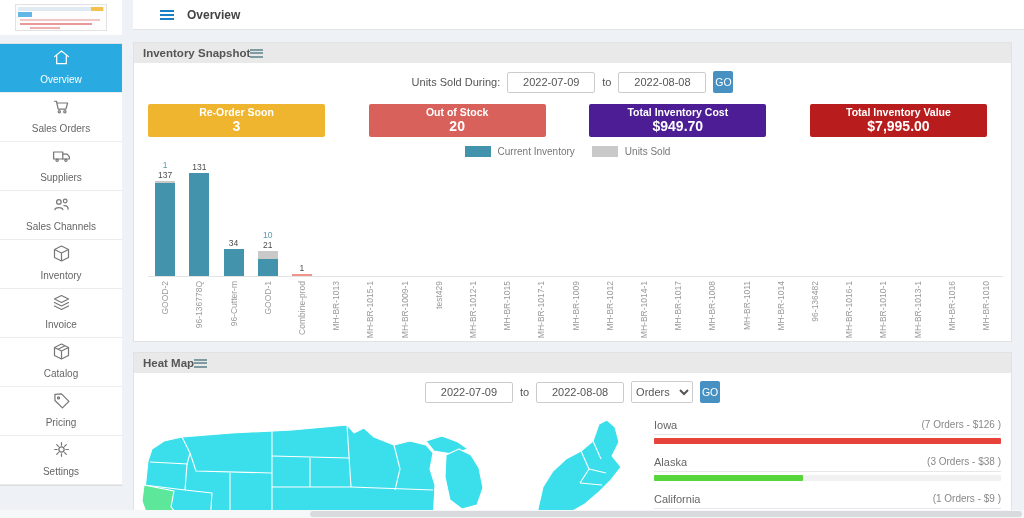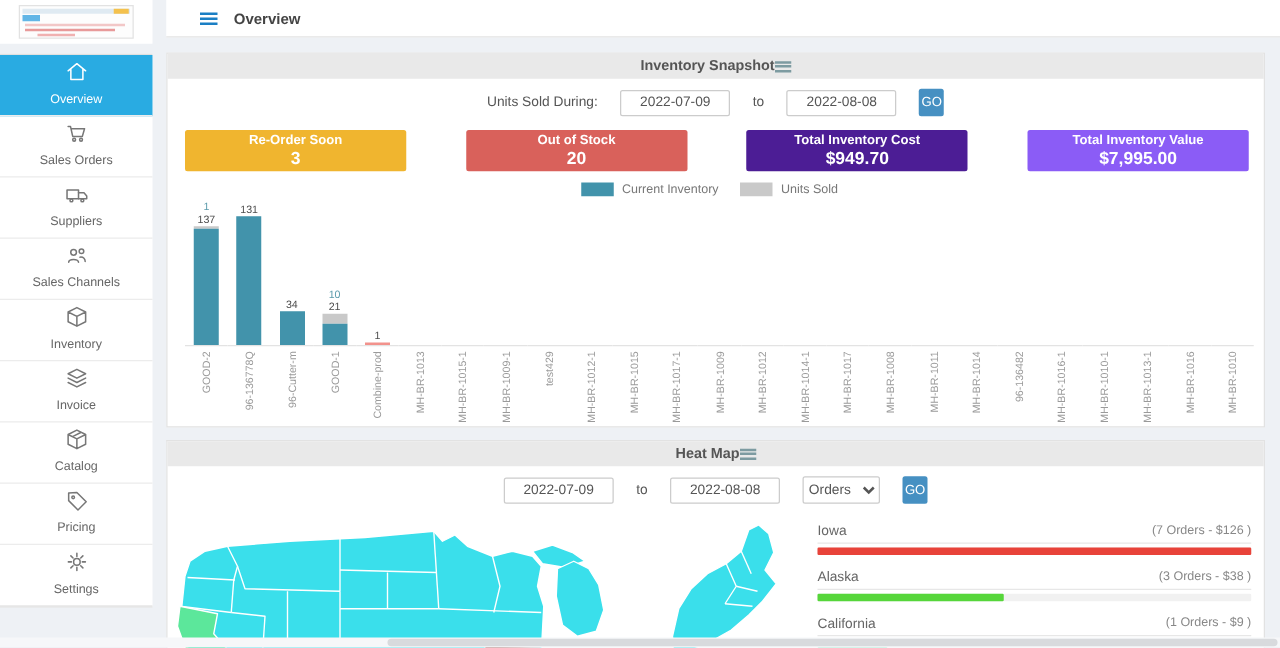--- a/index.html
+++ b/index.html
@@ -25,32 +25,32 @@
   .menu-item.active .lbl { color:#fff; }
 
   
   .main { margin-left:133px; }
   .topbar { height:30px; background:#fff; border-bottom:1px solid #e3e3e3; display:flex; align-items:center; padding-left:27px; }
   .hamburger { width:14px; cursor:pointer; }
   .hamburger i { display:block; height:2px; background:#1b7fc4; margin:2px 0; }
   .topbar-title { margin-left:13px; font-size:12px; font-weight:bold; color:#444; }
 
   .panel { margin:12px 12px 0 0; background:#fff; border:1px solid #e2e2e2; }
-  .panel-head { background:#e9e9e9; padding:4px 9px; display:flex; justify-content:center; align-items:center; }
+  .panel-head { background:#e9e9e9; padding:4px 9px; display:flex; justify-content:flex-start; align-items:center; }
   .panel-title { font-size:11.5px; font-weight:bold; color:#555; }
   .burger-sm { width:13px; cursor:pointer; }
   .burger-sm i { display:block; height:2px; background:#7d9ba1; margin:1.5px 0; }
 
-  .filter-row { display:flex; align-items:center; justify-content:center; gap:18px; margin-top:8px; }
+  .filter-row { display:flex; align-items:center; justify-content:center; gap:7px; margin-top:8px; }
   .filter-label { font-size:11px; color:#555; }
   .date-input { width:88px; height:21px; border:1px solid #ccc; border-radius:2px; font-size:11px; color:#555; text-align:center; font-family:"Liberation Sans",sans-serif; }
   .go-btn { width:20px; height:22px; background:#4690c2; color:#fff; border:none; border-radius:2px; font-size:10.5px; cursor:pointer; font-family:"Liberation Sans",sans-serif; }
   .metric-select { height:22px; width:62px; border:1px solid #ccc; border-radius:2px; font-size:11px; color:#555; background:#fff; font-family:"Liberation Sans",sans-serif; }
 
-  .cards-row { display:flex; justify-content:space-between; margin:11px 12px 0 14px; }
+  .cards-row { display:flex; justify-content:space-between; margin:11px 24px 0 14px; }
   .stat-card { width:177px; height:33px; border-radius:2px; color:#fff; text-align:center; padding-top:2px; cursor:pointer; }
   .stat-card .t { font-size:10.5px; font-weight:bold; }
   .stat-card .v { font-size:14px; font-weight:bold; margin-top:0px; }
 
   .legend-row { display:flex; justify-content:center; align-items:flex-end; gap:7px; margin-top:9px; }
   .legend-swatch { width:26px; height:11px; }
   .legend-label { font-size:10px; color:#777; margin-right:10px; }
 
   .chart { display:flex; margin:4px 8px 0 14px; }
   .chart-col { flex:1; display:flex; flex-direction:column; align-items:center; min-width:0; }
@@ -168,21 +168,21 @@
           <div class="v">3</div>
         </div>
         <div class="stat-card" style="background: rgb(217, 97, 91);">
           <div class="t">Out of Stock</div>
           <div class="v">20</div>
         </div>
         <div class="stat-card" style="background: #4c1d95;">
           <div class="t">Total Inventory Cost</div>
           <div class="v">$949.70</div>
         </div>
-        <div class="stat-card" style="background: #8b5cf6;">
+        <div class="stat-card" style="background: #b91c1c;">
           <div class="t">Total Inventory Value</div>
           <div class="v">$7,995.00</div>
         </div>
       </div>
 
     <div class="legend-row" id="chart-legend">
         <span class="legend-swatch" style="background: rgb(66, 147, 171);"></span>
         <span class="legend-label">Current Inventory</span>
         <span class="legend-swatch" style="background: rgb(201, 201, 201);"></span>
         <span class="legend-label">Units Sold</span>

